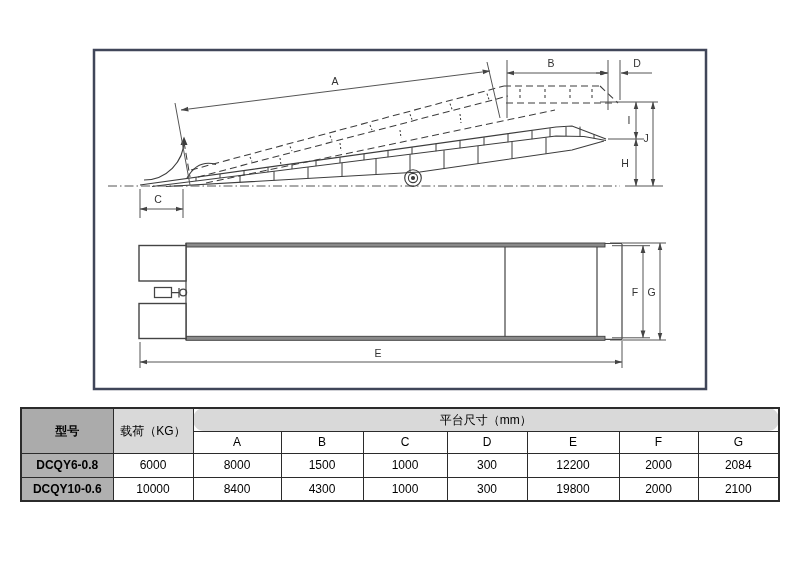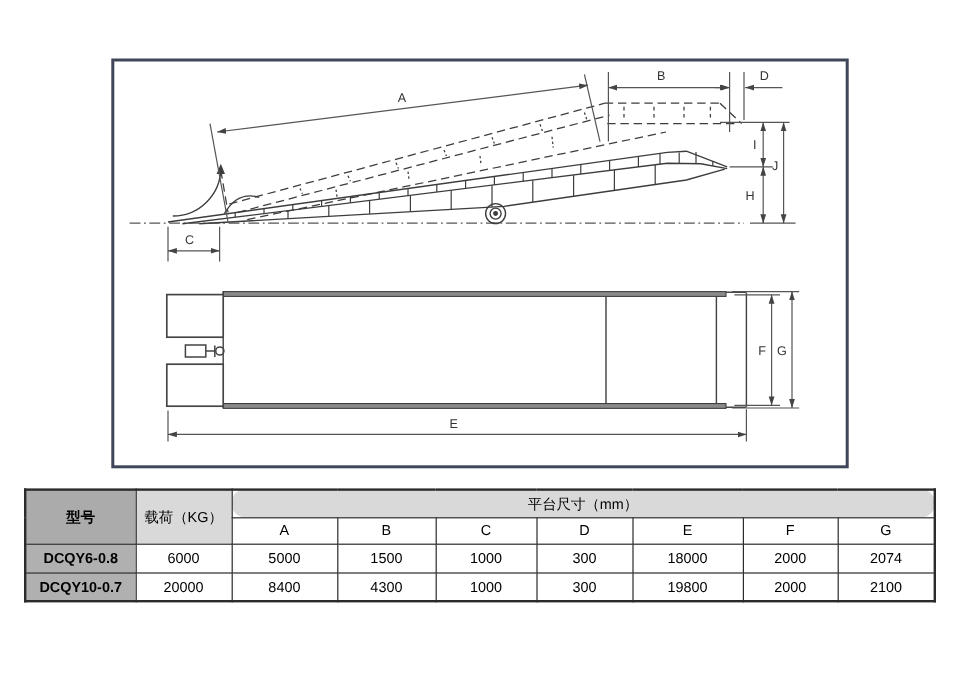--- a/index.html
+++ b/index.html
@@ -190,31 +190,31 @@
         <th class="c-dim">B</th>
         <th class="c-dim">C</th>
         <th class="c-dim">D</th>
         <th class="c-dim">E</th>
         <th class="c-dim">F</th>
         <th class="c-dim">G</th>
       </tr>
       <tr class="row-d">
         <td class="cell-model">DCQY6-0.8</td>
         <td class="cell-val">6000</td>
-        <td class="cell-val">5000</td>
+        <td class="cell-val">8000</td>
         <td class="cell-val">1500</td>
         <td class="cell-val">1000</td>
         <td class="cell-val">300</td>
-        <td class="cell-val">18000</td>
+        <td class="cell-val">12200</td>
         <td class="cell-val">2000</td>
-        <td class="cell-val">2074</td>
+        <td class="cell-val">2084</td>
       </tr>
       <tr class="row-d">
-        <td class="cell-model">DCQY10-0.7</td>
-        <td class="cell-val">20000</td>
+        <td class="cell-model">DCQY10-0.6</td>
+        <td class="cell-val">10000</td>
         <td class="cell-val">8400</td>
         <td class="cell-val">4300</td>
         <td class="cell-val">1000</td>
         <td class="cell-val">300</td>
         <td class="cell-val">19800</td>
         <td class="cell-val">2000</td>
         <td class="cell-val">2100</td>
       </tr>
     </tbody>
   </table>

